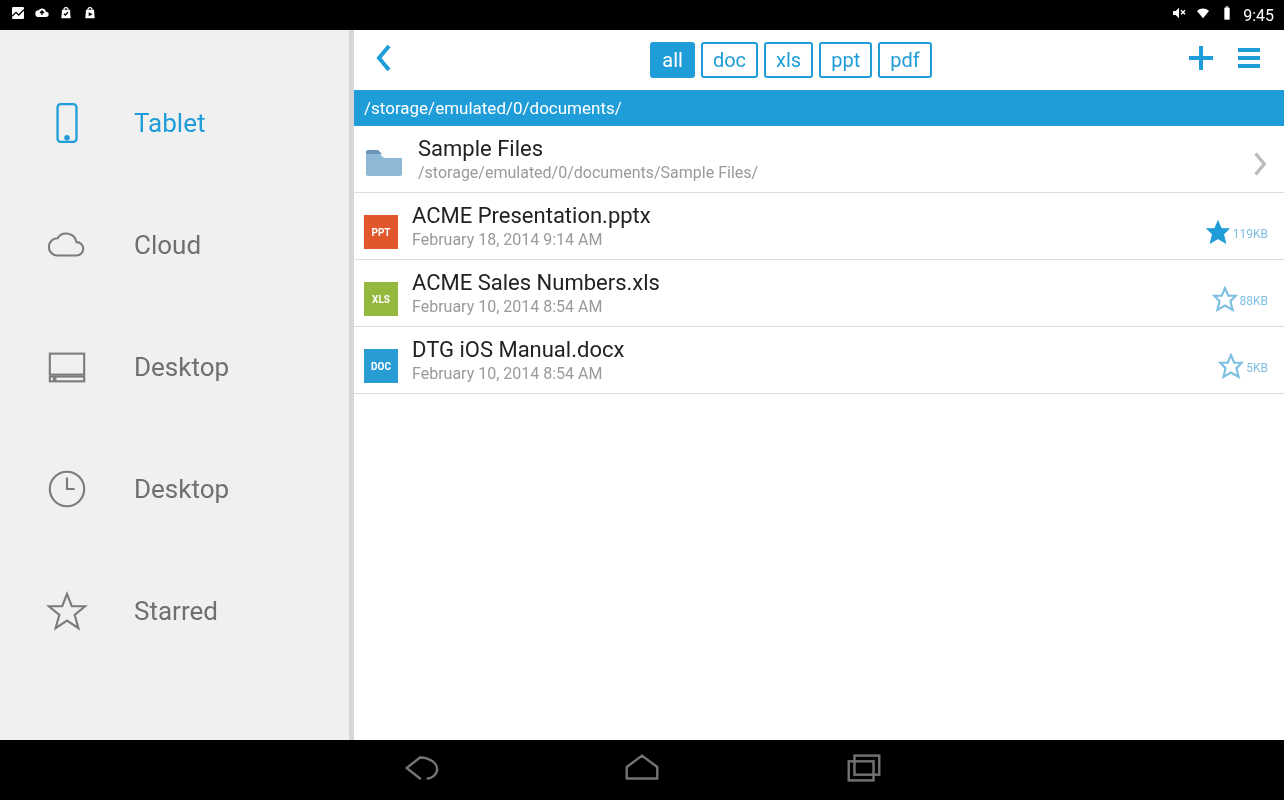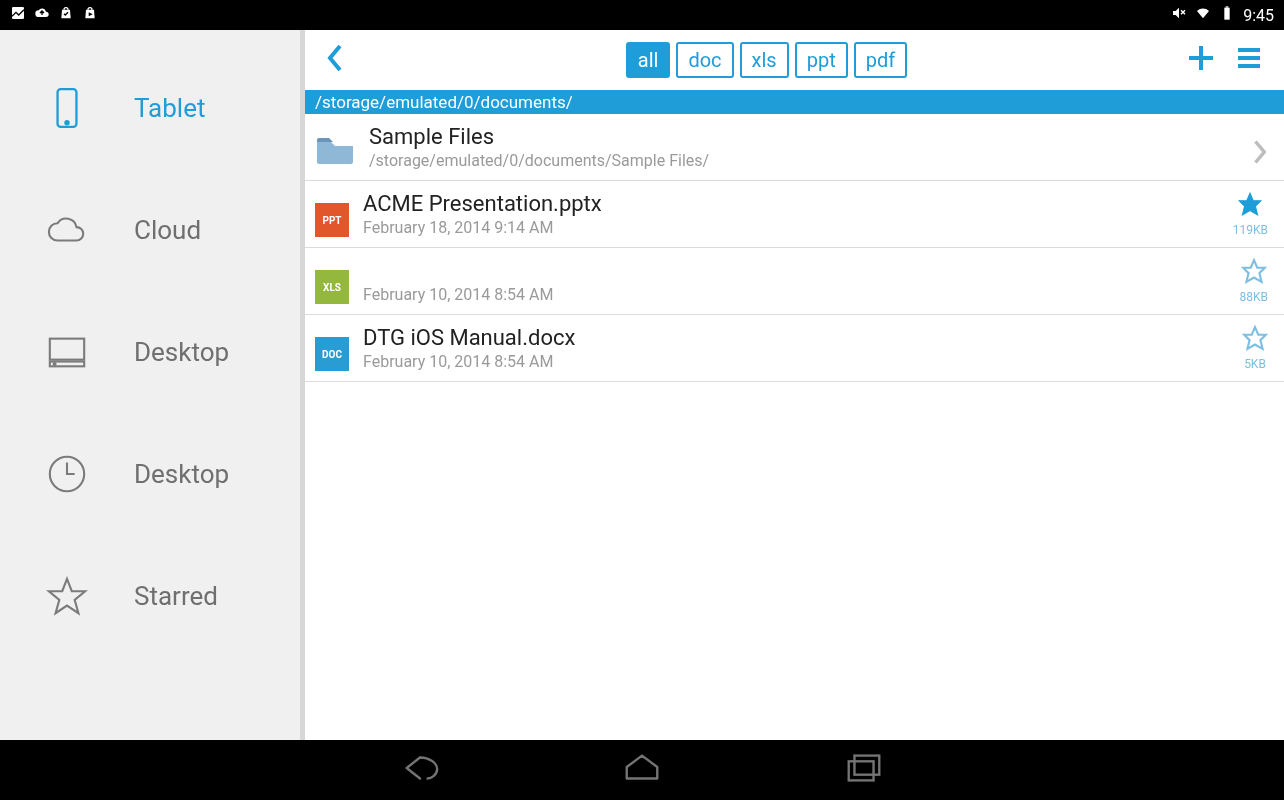--- a/index.html
+++ b/index.html
@@ -10,52 +10,52 @@
   .statusbar .left, .statusbar .right { display:flex; align-items:center; gap:8px; }
   .statusbar svg { fill:#fff; width:16px; height:16px; }
 
   
   .navbar { height:60px; background:#000; display:flex; align-items:center; justify-content:center; gap:180px; }
   .navbar svg { stroke:#747474; fill:none; stroke-width:2.5; width:42px; height:34px; }
 
   .shell { display:flex; height:710px; }
 
   
-  .sidebar { width:305px; background:#f0f0f0; border-right:5px solid #d7d7d7; display:flex; flex-direction:column; padding-top:17px; }
+  .sidebar { width:354px; background:#f0f0f0; border-right:5px solid #d7d7d7; display:flex; flex-direction:column; padding-top:32px; }
   .side-item { display:flex; align-items:center; padding:40px 0 40px 46px; gap:46px; cursor:pointer; }
   .side-item .icon { width:42px; height:42px; display:flex; align-items:center; justify-content:center; }
   .side-item svg { width:42px; height:42px; stroke:#7b7b7b; fill:none; stroke-width:2.2; }
   .side-item .label { font-size:26px; color:#6f6f6f; }
   .side-item.active .label { color:#1e9dd8; }
   .side-item.active svg { stroke:#1e9dd8; }
 
   
   .main { flex:1; display:flex; flex-direction:column; background:#fff; }
 
   .topbar { height:60px; display:flex; align-items:center; padding:0 20px; gap:14px; }
   .topbar .back { color:#1e9dd8; cursor:pointer; }
   .topbar .back svg { width:22px; height:32px; stroke:#1e9dd8; stroke-width:4; fill:none; }
   .topbar .filters { display:flex; margin:0 auto; gap:6px; }
   .filter { border:2px solid #1e9dd8; color:#1e9dd8; font-size:20px; padding:4px 10px; border-radius:3px; cursor:pointer; }
   .filter.active { background:#1e9dd8; color:#fff; }
   .topbar .actions { display:flex; align-items:center; gap:18px; }
   .topbar .actions svg { stroke:#1e9dd8; width:30px; height:30px; stroke-width:4; fill:none; }
 
-  .pathbar { height:24px; background:#1e9dd8; color:#fff; font-size:17px; display:flex; align-items:center; padding-left:10px; }
+  .pathbar { height:36px; background:#1e9dd8; color:#fff; font-size:17px; display:flex; align-items:center; padding-left:10px; }
 
   .list { flex:1; overflow:auto; }
   .row { display:flex; align-items:flex-end; padding:10px 16px 10px 10px; border-bottom:1px solid #dcdcdc; cursor:pointer; }
   .row .ficon { width:40px; height:40px; margin-right:14px; display:flex; align-items:center; justify-content:center; }
   .row .ficon.ppt { background:#e1562a; color:#fff; font-size:10px; font-weight:bold; display:flex; align-items:center; justify-content:center; width:34px; height:34px; }
   .row .ficon.xls { background:#94b73e; color:#fff; font-size:10px; font-weight:bold; display:flex; align-items:center; justify-content:center; width:34px; height:34px; }
   .row .ficon.doc { background:#2a9cd4; color:#fff; font-size:10px; font-weight:bold; display:flex; align-items:center; justify-content:center; width:34px; height:34px; }
   .row .meta { flex:1; display:flex; flex-direction:column; }
   .row .name { font-size:22px; color:#222; }
   .row .sub  { font-size:16px; color:#9a9a9a; margin-top:2px; }
-  .row .tail { display:flex; flex-direction:column; align-items:center; gap:2px; }
+  .row .tail { display:flex; align-items:center; gap:2px; }
   .row .tail svg { width:26px; height:26px; }
   .row .size { font-size:12px; color:#7dbfe2; }
   .row .chev svg { width:18px; height:28px; stroke:#bdbdbd; stroke-width:4; fill:none; }
   .star-on  { fill:#1e9dd8; stroke:#1e9dd8; }
   .star-off { fill:none; stroke:#7dbfe2; stroke-width:2; }
 </style>
 </head>
 <body>
 
 <div class="statusbar">
@@ -202,20 +202,21 @@
           <span><svg viewBox="0 0 24 24">
                 <polygon class="star-on" points="12,2 15,9 22,9 17,14 19,22 12,18 5,22 7,14 2,9 9,9"></polygon>
               </svg></span>
           <span class="size">119KB</span>
         </div>
       </div>
 
       <div class="row">
         <span class="ficon xls">XLS</span>
         <div class="meta">
+          <span class="name">ACME Sales Numbers.xls</span>
           <span class="sub">February 10, 2014 8:54 AM</span>
         </div>
         <div class="tail">
           <span><svg viewBox="0 0 24 24">
                 <polygon class="star-off" points="12,2 15,9 22,9 17,14 19,22 12,18 5,22 7,14 2,9 9,9"></polygon>
               </svg></span>
           <span class="size">88KB</span>
         </div>
       </div>
 

